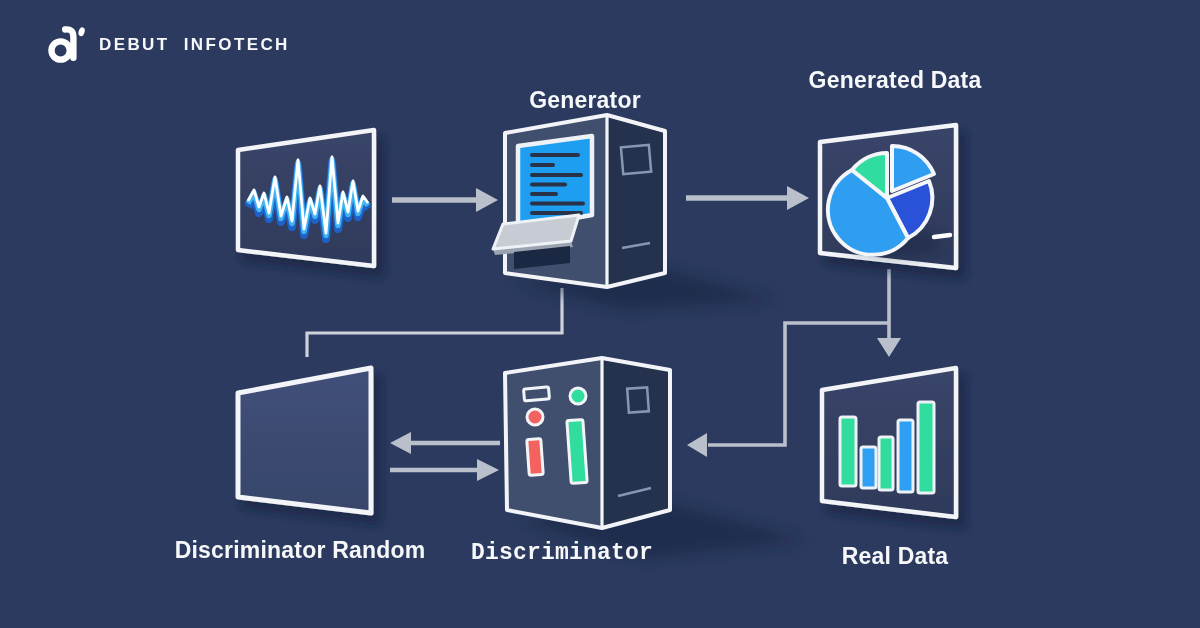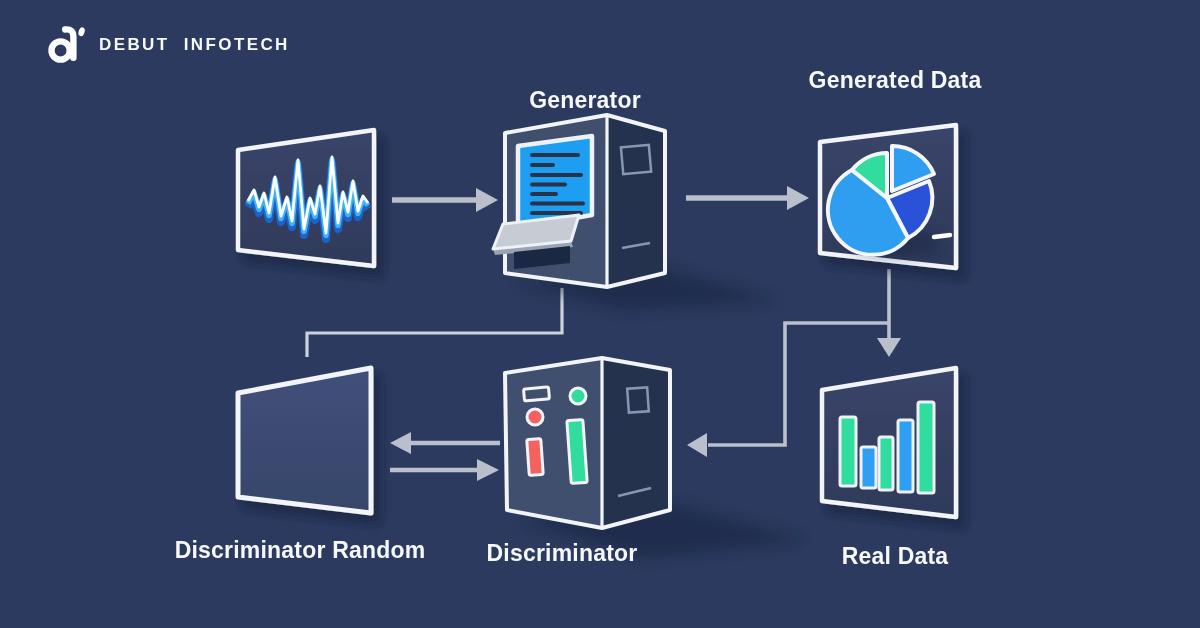--- a/index.html
+++ b/index.html
@@ -40,21 +40,21 @@
       <circle cx="16" cy="28" r="10" fill="none" stroke="#ffffff" stroke-width="7"></circle>
       <path d="M 30 36 L 30 13 Q 30 4 21 5" fill="none" stroke="#ffffff" stroke-width="7" stroke-linecap="round"></path>
       <ellipse cx="39" cy="7.5" rx="3.2" ry="5" transform="rotate(18 39 7.5)" fill="#ffffff"></ellipse>
     </svg>
     <span class="brand-text">DEBUT INFOTECH</span>
   </div>
 
   <div class="node-label" style="left:425px; top:87px;">Generator</div>
   <div class="node-label" style="left:735px; top:67px;">Generated Data</div>
   <div class="node-label" style="left:140px; top:537px;">Discriminator Random</div>
-  <div class="node-label" style="left:402px; top:540px;">Discriminator</div>
+  <div class="node-label" style="left:402px; top:540px;font-family:Liberation Mono, monospace;">Discriminator</div>
   <div class="node-label" style="left:735px; top:543px;">Real Data</div>
 
   <svg class="diagram" width="1200" height="628" viewBox="0 0 1200 628">
     <defs>
       <filter id="ds" x="-30%" y="-30%" width="170%" height="170%">
         <feDropShadow dx="7" dy="9" stdDeviation="5" flood-color="#111e3c" flood-opacity="0.6"></feDropShadow>
       </filter>
       <filter id="soft" x="-60%" y="-60%" width="220%" height="220%">
         <feGaussianBlur stdDeviation="7"></feGaussianBlur>
       </filter>

